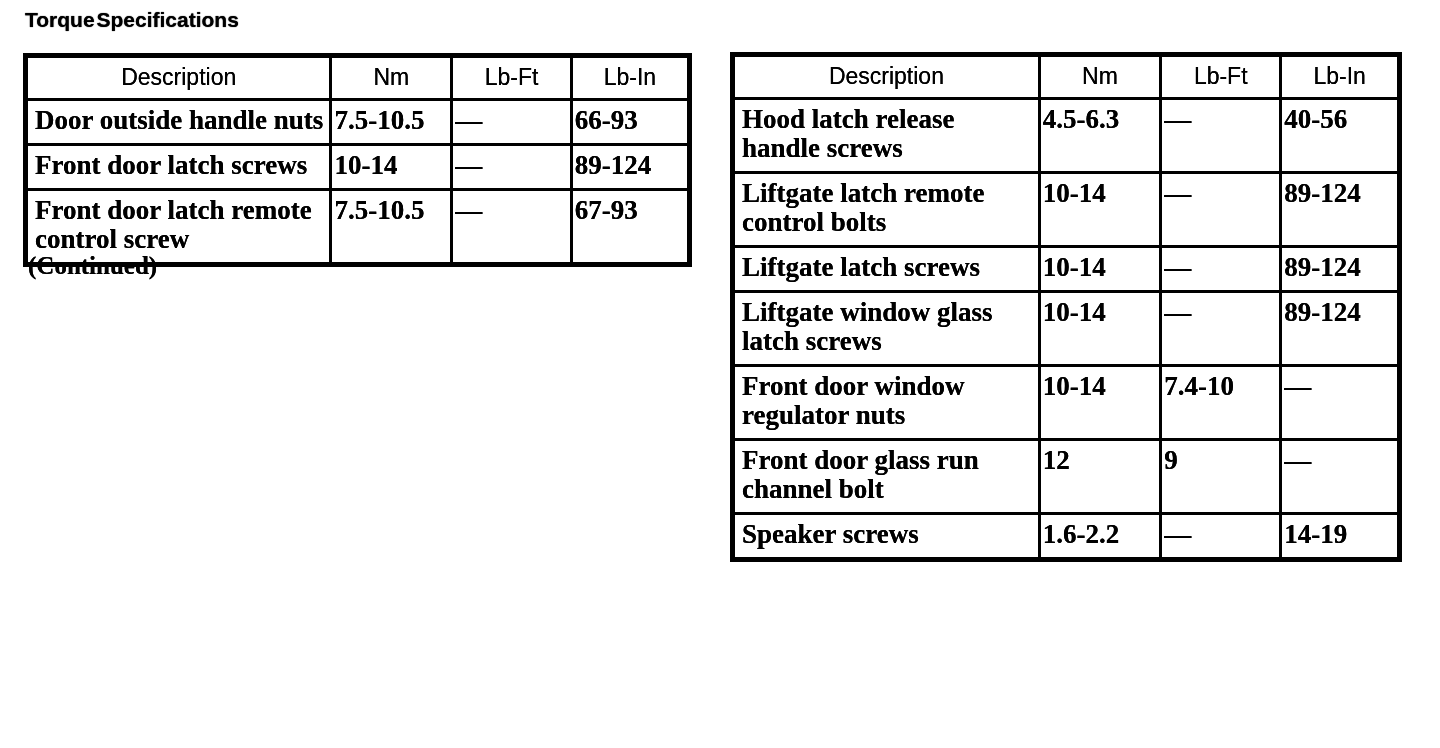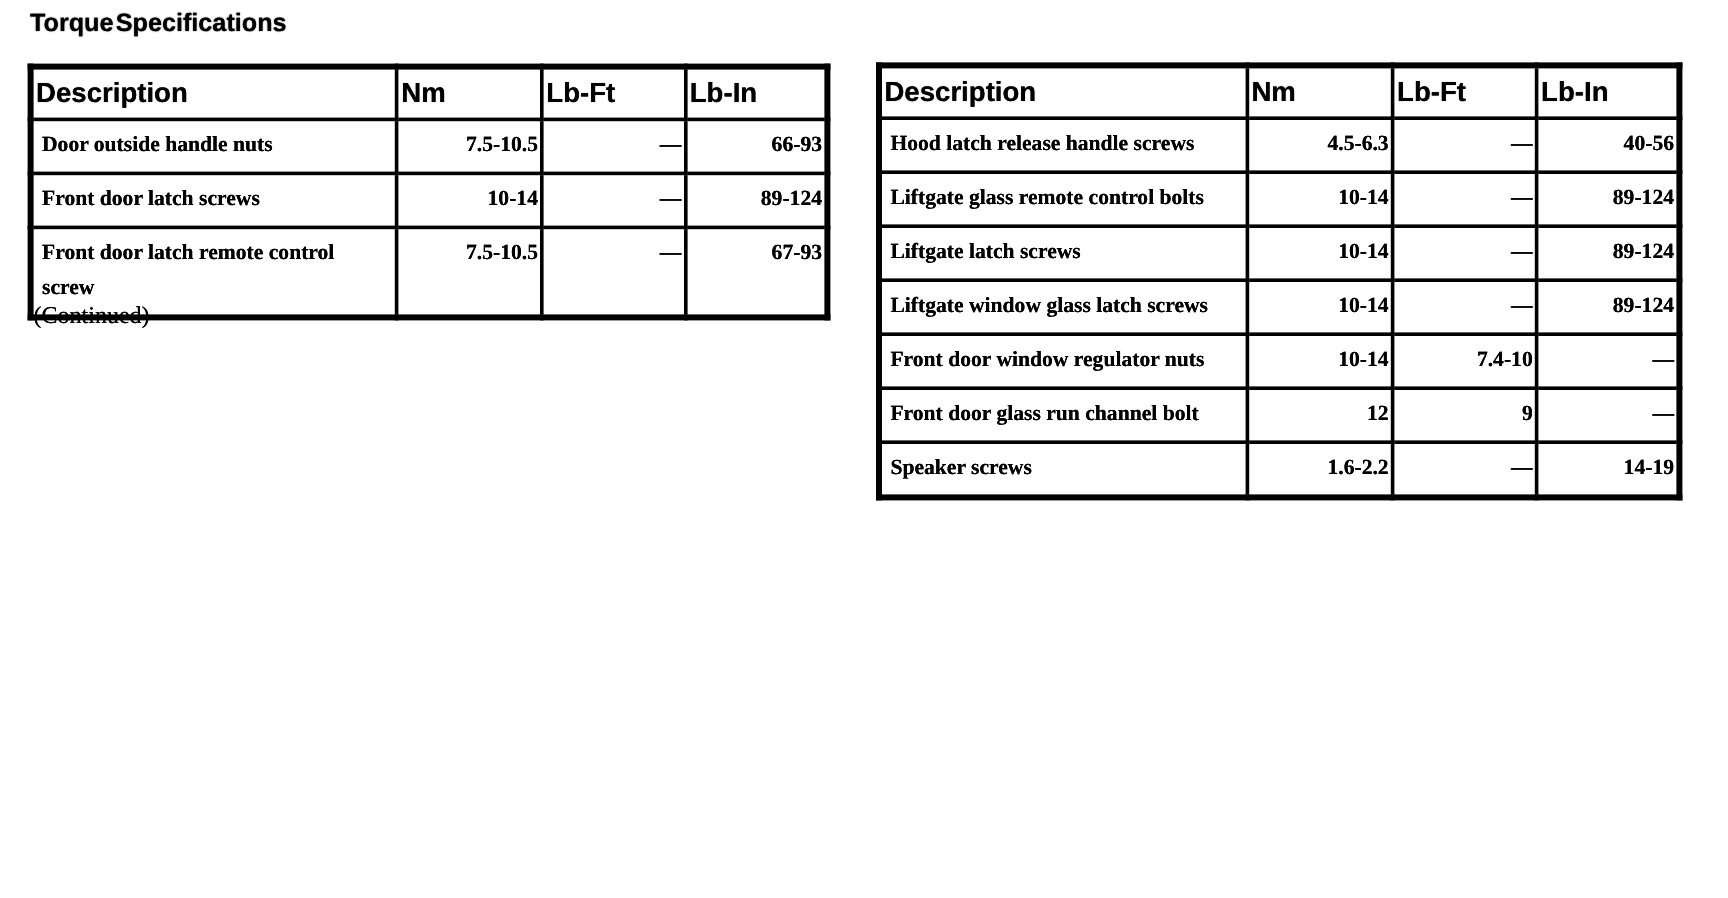--- a/index.html
+++ b/index.html
@@ -30,49 +30,49 @@
     border: 5px solid #000;
   }
   #left-table  { left: 23px;  top: 53px; width: 669px; }
   #right-table { left: 730px; top: 52px; width: 672px; }
   .spec-table th, .spec-table td {
     border: 3px solid #000;
     vertical-align: top;
   }
   .spec-table th {
     font-family: "Liberation Sans", sans-serif;
-    font-weight: bold;
+    font-weight: normal;
     font-size: 23px;
-    text-align: left;
+    text-align: center;
     padding: 6px 2px 7px 2px;
     text-shadow: 0 0 0.6px #000;
   }
   .spec-table td {
     font-family: "Liberation Serif", serif;
     font-weight: bold;
-    font-size: 18px;
+    font-size: 27px;
     line-height: 29px;
     text-shadow: 0 0 0.4px #000;
   }
   .spec-table td.desc {
     text-align: left;
     padding: 5px 6px 8px 7px;
   }
   .spec-table td.num {
-    text-align: right;
+    text-align: left;
     padding: 5px 2px 8px 2px;
   }
   .spec-table tbody tr { min-height: 42px; }
   .spec-table td { height: 42px; }
   .continued-note {
     position: absolute;
     left: 28px; top: 252px;
     font-family: "Liberation Serif", serif;
-    font-weight: normal;
-    font-size: 20px;
+    font-weight: bold;
+    font-size: 25px;
     text-shadow: 0 0 0.4px #000;
   }
   col.c-desc { width: 46%; }
   col.c-nm   { width: 18.2%; }
   col.c-lbft { width: 18%; }
   col.c-lbin { width: 17.8%; }
 </style>
 </head>
 <body>
 
@@ -133,21 +133,21 @@
     </tr>
   </thead>
   <tbody>
     <tr>
       <td class="desc">Hood latch release handle screws</td>
       <td class="num">4.5-6.3</td>
       <td class="num">—</td>
       <td class="num">40-56</td>
     </tr>
     <tr>
-      <td class="desc">Liftgate glass remote control bolts</td>
+      <td class="desc">Liftgate latch remote control bolts</td>
       <td class="num">10-14</td>
       <td class="num">—</td>
       <td class="num">89-124</td>
     </tr>
     <tr>
       <td class="desc">Liftgate latch screws</td>
       <td class="num">10-14</td>
       <td class="num">—</td>
       <td class="num">89-124</td>
     </tr>

